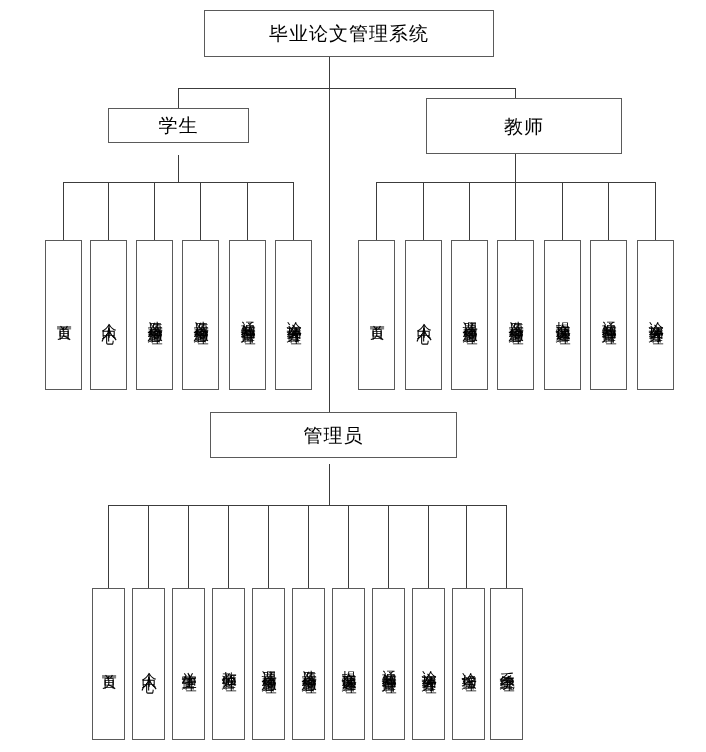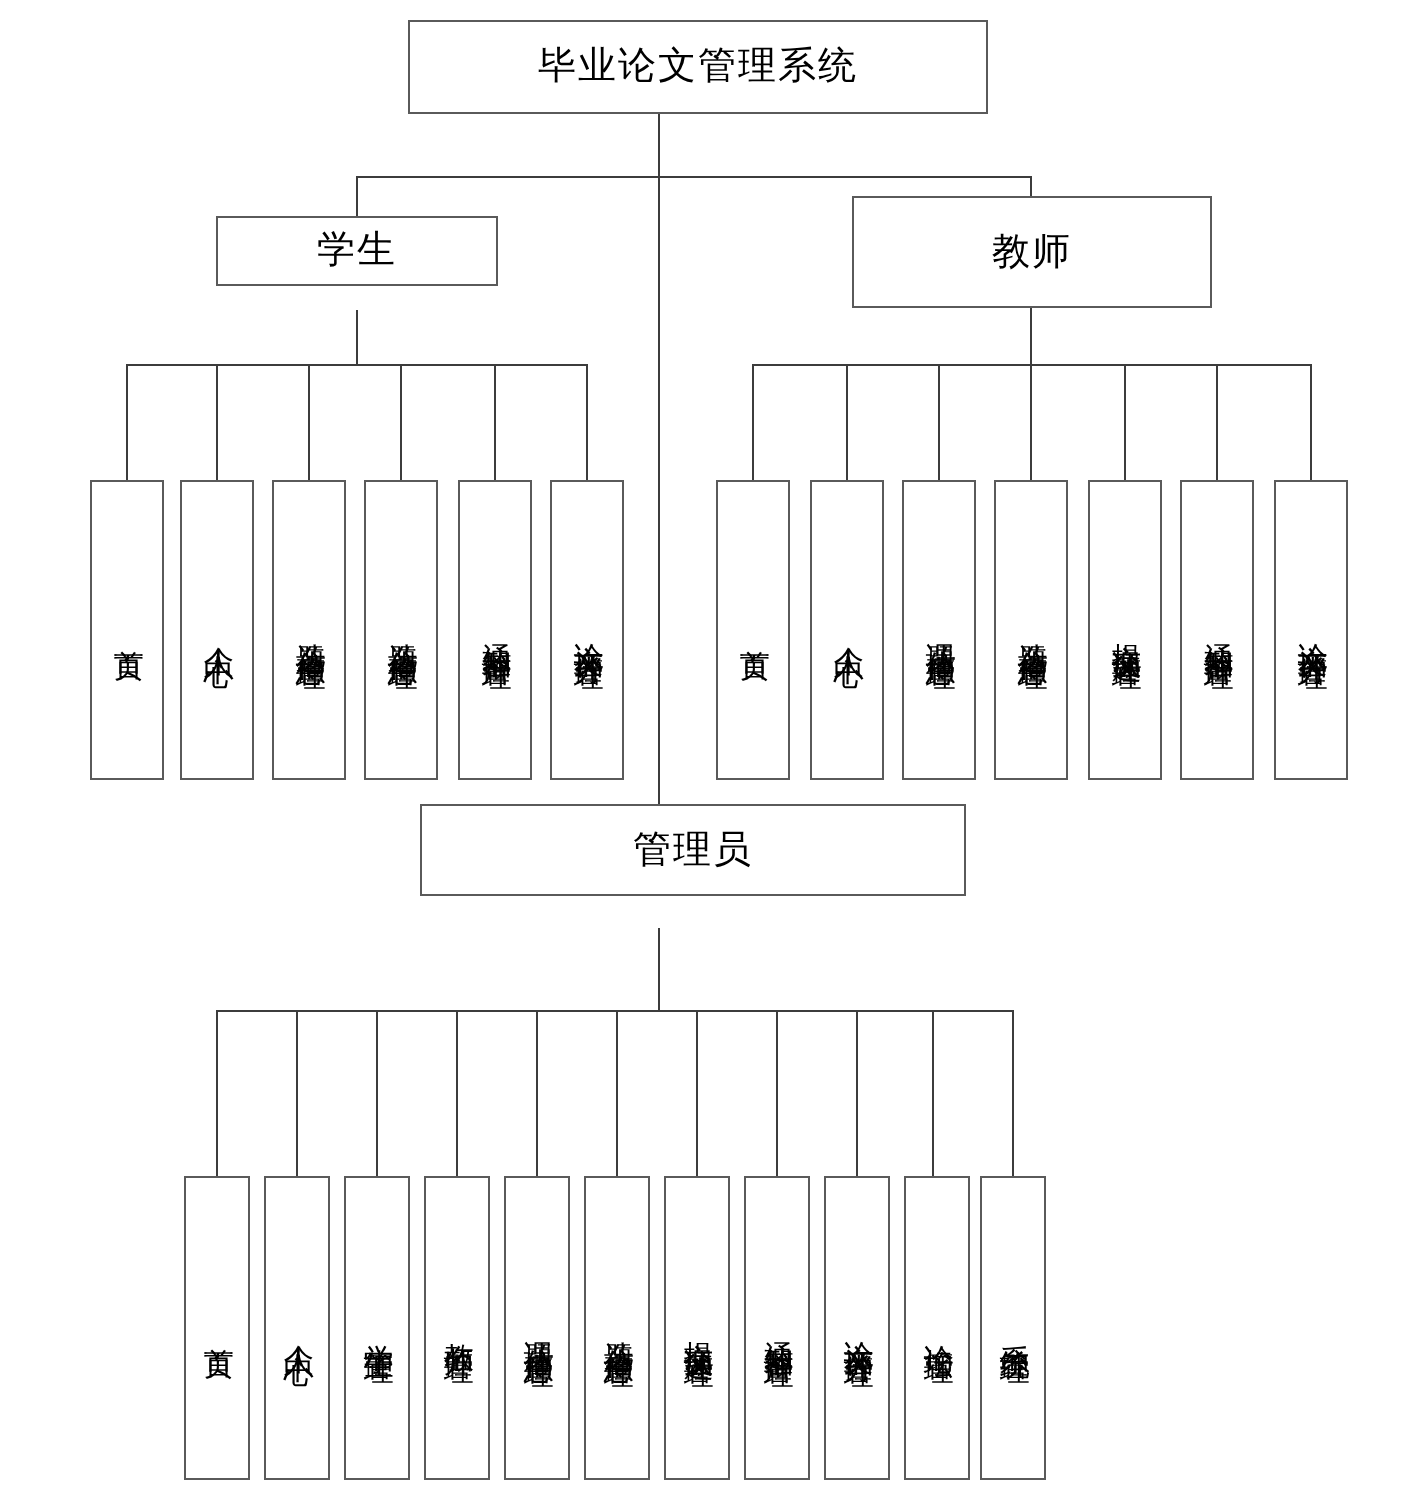--- a/index.html
+++ b/index.html
@@ -112,21 +112,21 @@
   <div class="node v" style="left:182px; top:240px; width:37px; height:150px;">
     <span class="label">选题信息管理</span>
   </div>
   <div class="node v" style="left:229px; top:240px; width:37px; height:150px;">
     <span class="label">通知答辩管理</span>
   </div>
   <div class="node v" style="left:275px; top:240px; width:37px; height:150px;">
     <span class="label">论文评分管理</span>
   </div>
 
-  <div class="node h" style="left:426px; top:98px; width:180px; height:56px;">
+  <div class="node h" style="left:426px; top:98px; width:196px; height:56px;">
     <span class="label">教师</span>
   </div>
   <div class="line v" style="left:515px; top:154px; height:28px;"></div>
   <div class="line h" style="left:376px; top:182px; width:280px;"></div>
 
   <div class="line v" style="left:376px; top:182px; height:58px;"></div>
   <div class="line v" style="left:423px; top:182px; height:58px;"></div>
   <div class="line v" style="left:469px; top:182px; height:58px;"></div>
   <div class="line v" style="left:515px; top:182px; height:58px;"></div>
   <div class="line v" style="left:562px; top:182px; height:58px;"></div>
@@ -148,21 +148,21 @@
   <div class="node v" style="left:544px; top:240px; width:37px; height:150px;">
     <span class="label">提交课题管理</span>
   </div>
   <div class="node v" style="left:590px; top:240px; width:37px; height:150px;">
     <span class="label">通知答辩管理</span>
   </div>
   <div class="node v" style="left:637px; top:240px; width:37px; height:150px;">
     <span class="label">论文评分管理</span>
   </div>
 
-  <div class="node h" style="left:210px; top:402px; width:273px; height:46px;">
+  <div class="node h" style="left:210px; top:412px; width:247px; height:46px;">
     <span class="label">管理员</span>
   </div>
   <div class="line v" style="left:329px; top:464px; height:41px;"></div>
   <div class="line h" style="left:108px; top:505px; width:398px;"></div>
 
   <div class="line v" style="left:108px; top:505px; height:83px;"></div>
   <div class="line v" style="left:148px; top:505px; height:83px;"></div>
   <div class="line v" style="left:188px; top:505px; height:83px;"></div>
   <div class="line v" style="left:228px; top:505px; height:83px;"></div>
   <div class="line v" style="left:268px; top:505px; height:83px;"></div>

